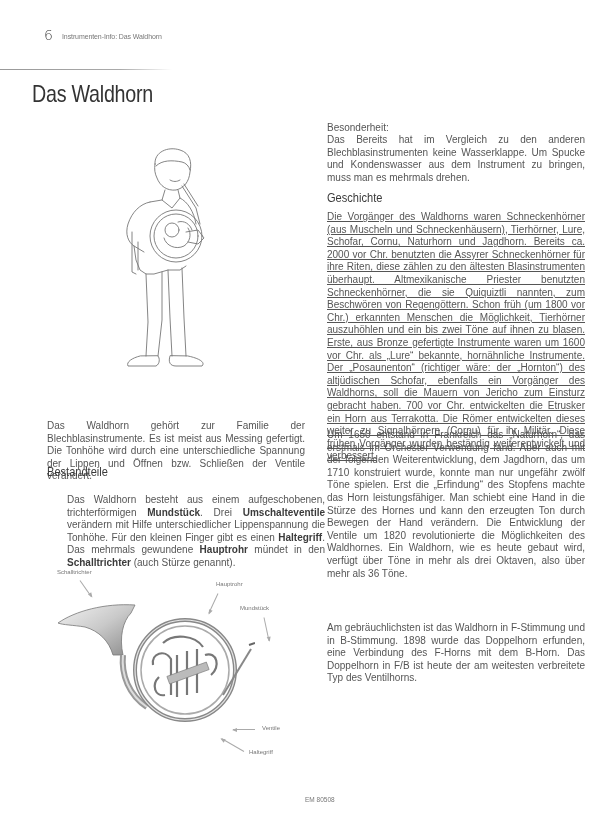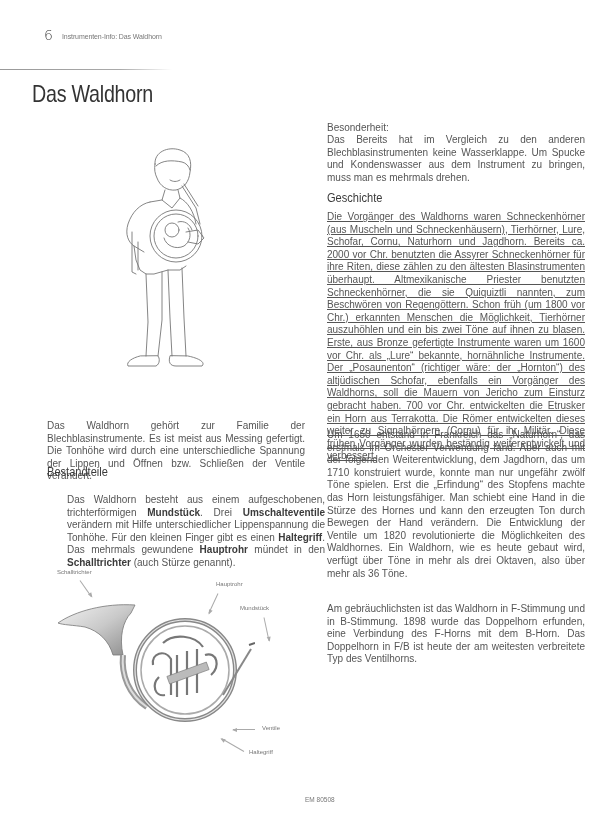--- a/index.html
+++ b/index.html
@@ -26,21 +26,21 @@
 
   .label { position: absolute; font-size: 6px; color: #777; white-space: nowrap; }
   .arrow { position: absolute; height: 1px; background: #aaa; transform-origin: left center; }
   .arrow::after { content: ""; position: absolute; right: -1px; top: -2px; border-left: 5px solid #aaa; border-top: 2.5px solid transparent; border-bottom: 2.5px solid transparent; }
 
   .right-besonder-label { left: 327px; top: 122px; width: 258px; }
   .right-besonder { left: 327px; top: 134px; width: 258px; }
   .h2-geschichte { left: 327px; top: 190px; }
   .right-g1 { left: 327px; top: 211px; width: 258px; text-decoration: underline; }
   .right-g2 { left: 327px; top: 429px; width: 258px; }
-  .right-g3 { left: 327px; top: 603px; width: 258px; }
+  .right-g3 { left: 327px; top: 622px; width: 258px; }
 
   .footer-code { position: absolute; left: 305px; top: 796px; font-size: 6.5px; color: #777; }
 </style>
 </head>
 <body>
 
 <div class="header">
   <span class="page-num">6</span>
   <span class="running-head">Instrumenten-Info: Das Waldhorn</span>
   <div class="header-rule"></div>

